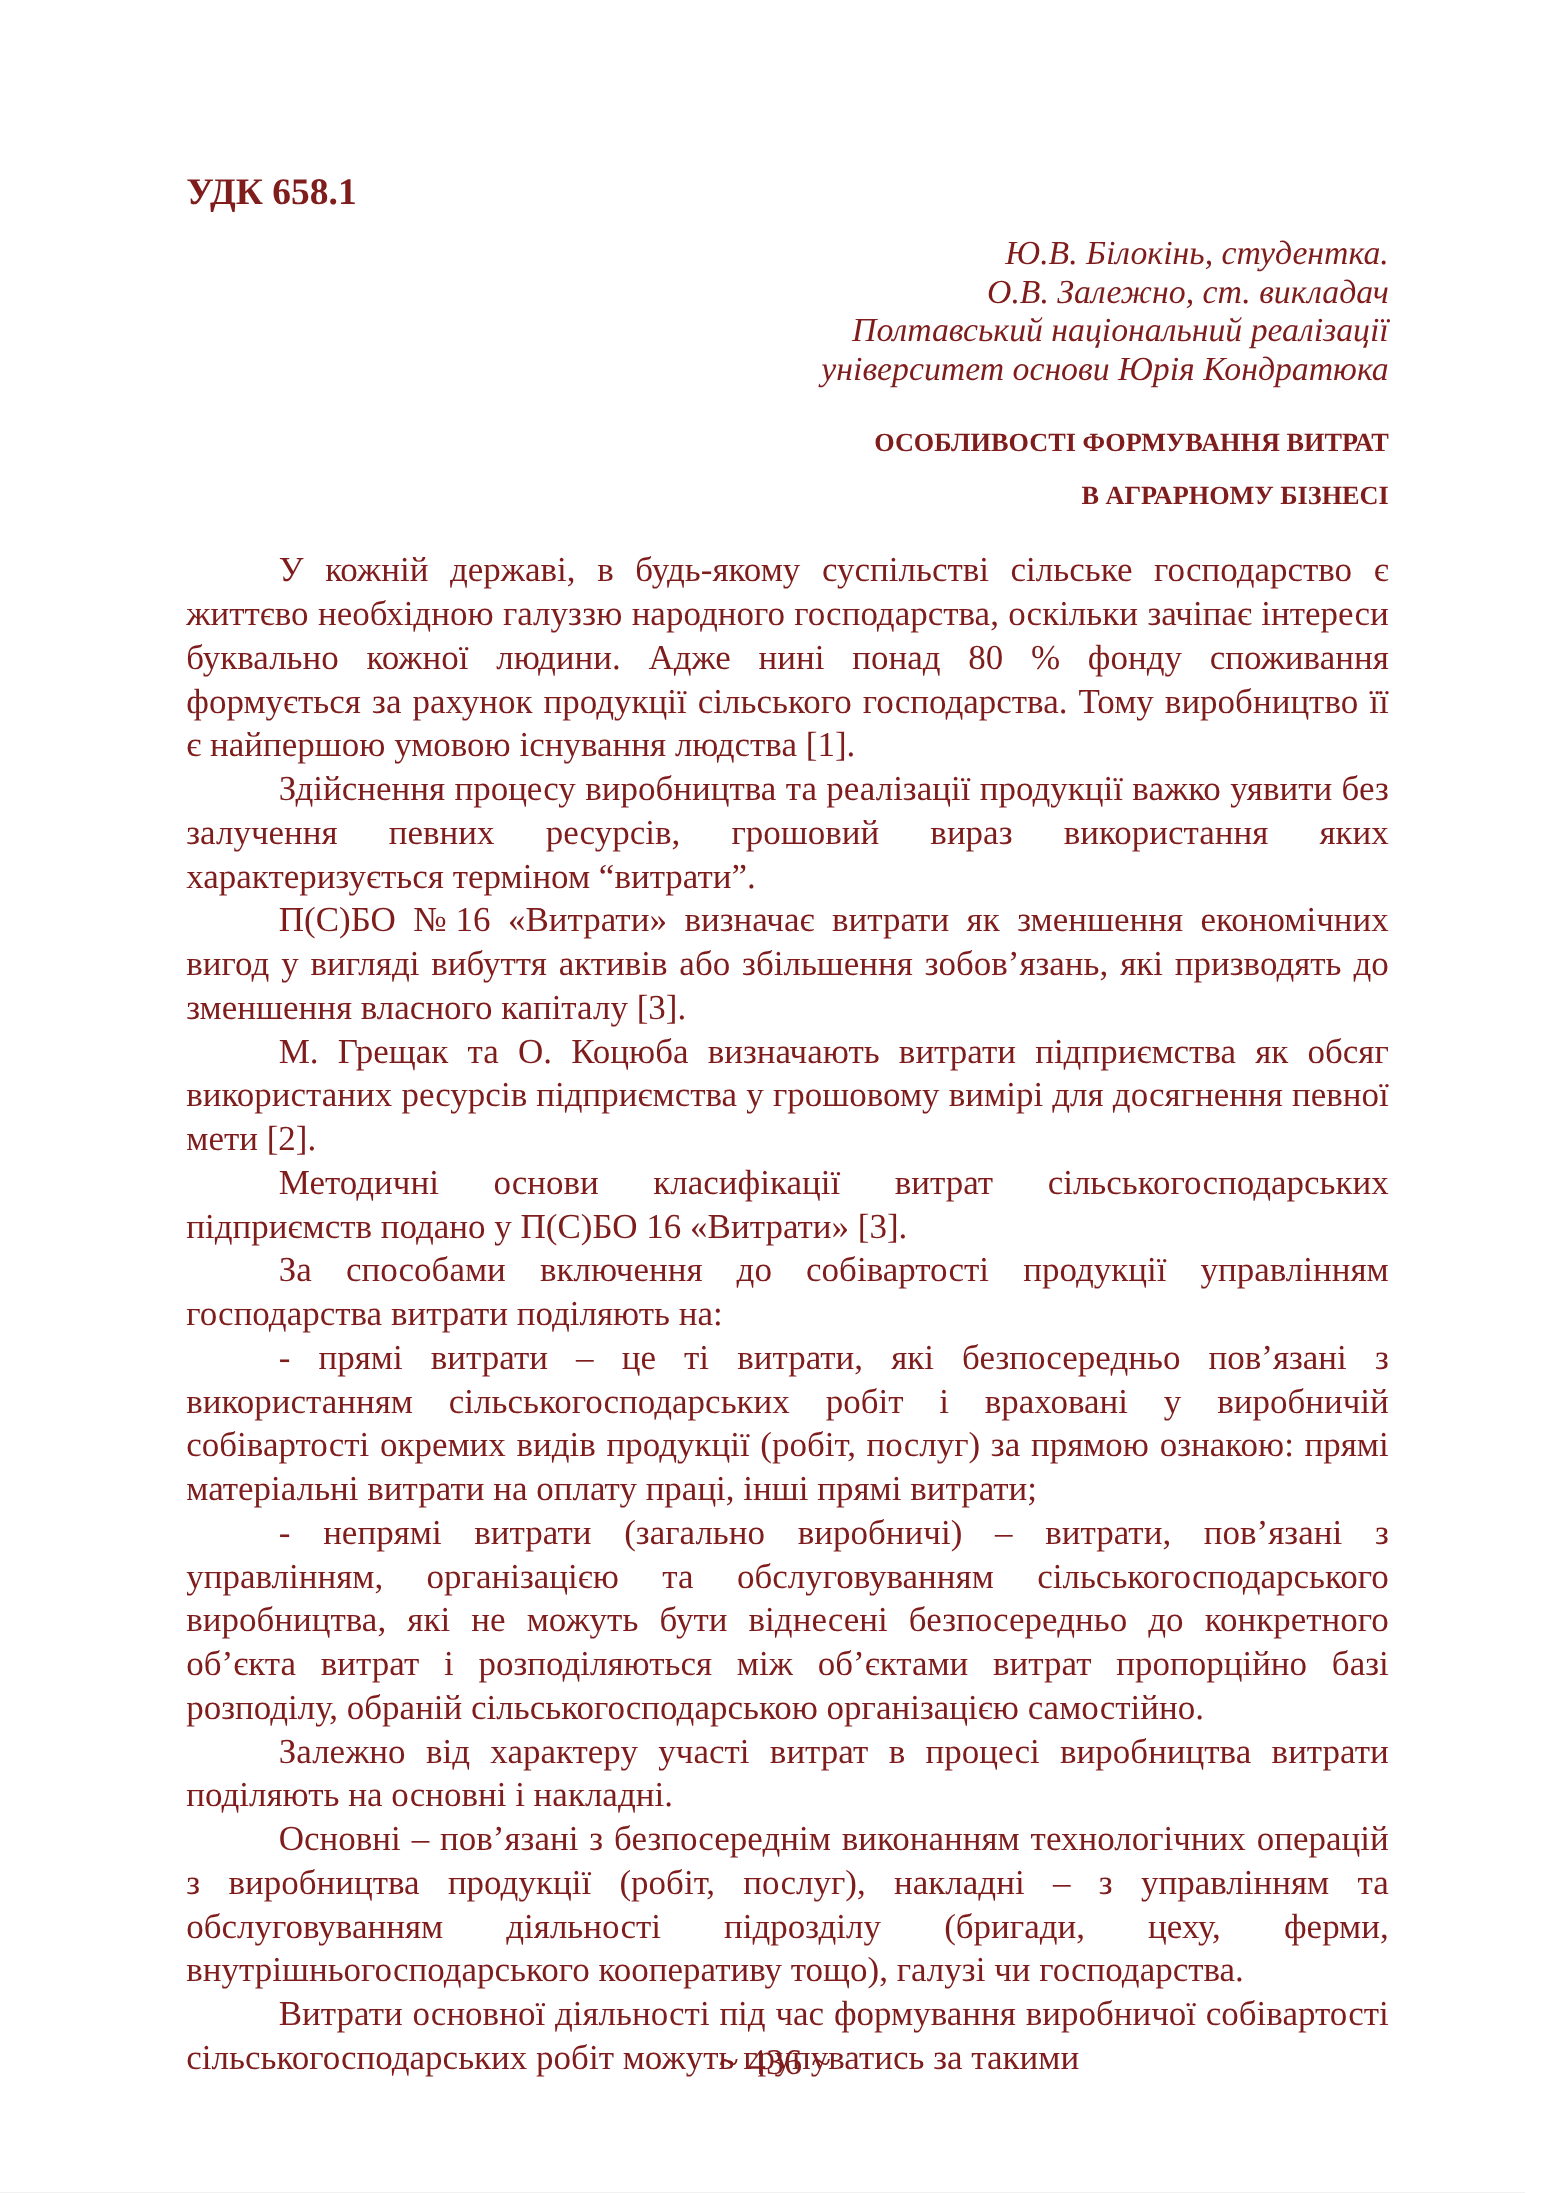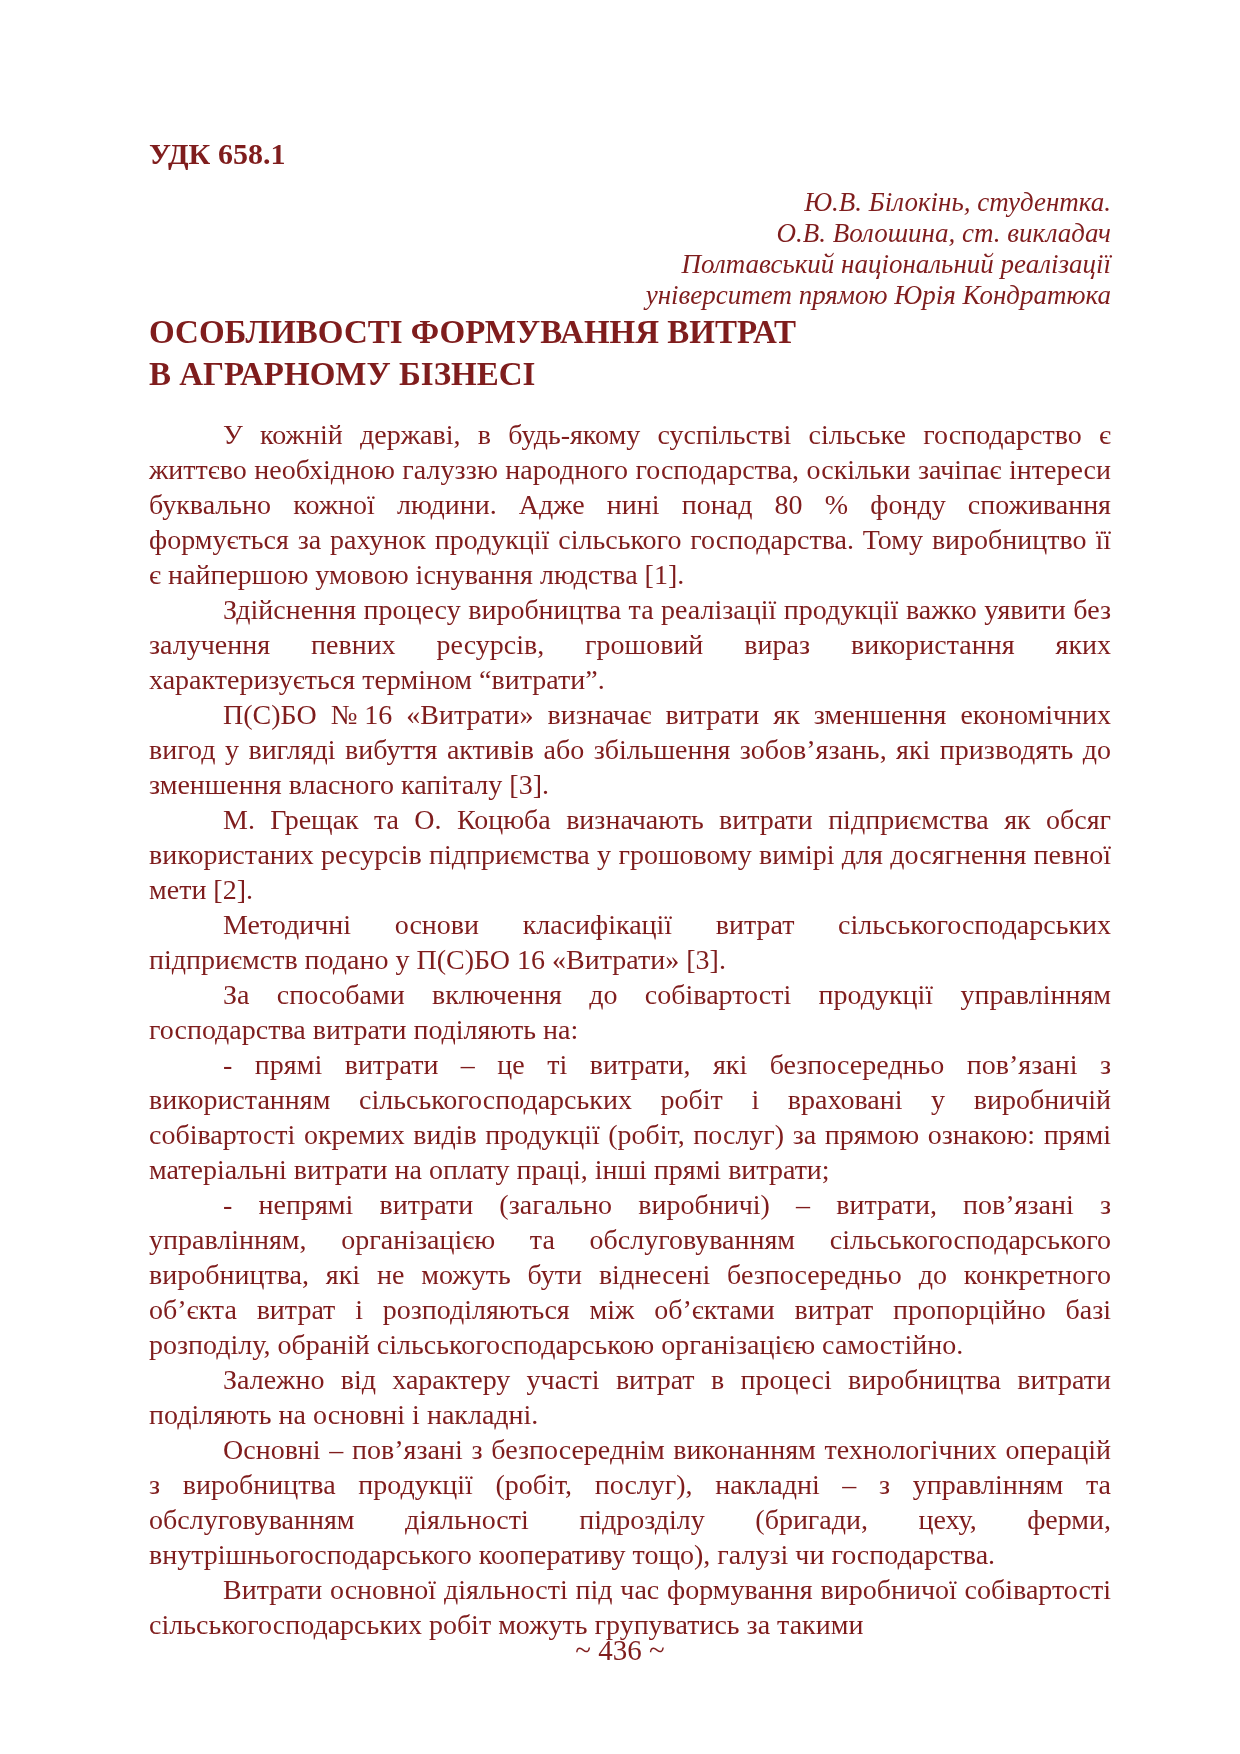--- a/index.html
+++ b/index.html
@@ -25,23 +25,24 @@
     line-height: 34px;
   }
   .author-block {
     margin-top: 16px;
     text-align: right;
     font-style: italic;
     font-size: 27px;
     line-height: 31px;
   }
   .title-block {
-    text-align: left;
+    margin-top: 22px;
+    text-align: right;
     font-weight: bold;
-    font-size: 33px;
+    font-size: 21px;
     line-height: 42px;
   }
   .article-body {
     margin-top: 22px;
     font-size: 28px;
     line-height: 35px;
   }
   .article-body p {
     text-align: justify;
     text-indent: 74px;
@@ -60,23 +61,23 @@
 </head>
 <body>
 
 <div class="sheet">
   <div class="content">
 
     <div class="udc">УДК 658.1</div>
 
     <div class="author-block">
       <div>Ю.В. Білокінь, студентка.</div>
-      <div>О.В. Волошина, ст. викладач</div>
+      <div>О.В. Залежно, ст. викладач</div>
       <div>Полтавський національний реалізації</div>
-      <div>університет прямою Юрія Кондратюка</div>
+      <div>університет основи Юрія Кондратюка</div>
     </div>
 
     <div class="title-block">
       <div>ОСОБЛИВОСТІ ФОРМУВАННЯ ВИТРАТ</div>
       <div>В АГРАРНОМУ БІЗНЕСІ</div>
     </div>
 
     <div class="article-body">
       <p>У кожній державі, в будь-якому суспільстві сільське господарство є життєво необхідною галуззю народного господарства, оскільки зачіпає інтереси буквально кожної людини. Адже нині понад 80 % фонду споживання формується за рахунок продукції сільського господарства. Тому виробництво її є найпершою умовою існування людства [1].</p>
       <p>Здійснення процесу виробництва та реалізації продукції важко уявити без залучення певних ресурсів, грошовий вираз використання яких характеризується терміном “витрати”.</p>

